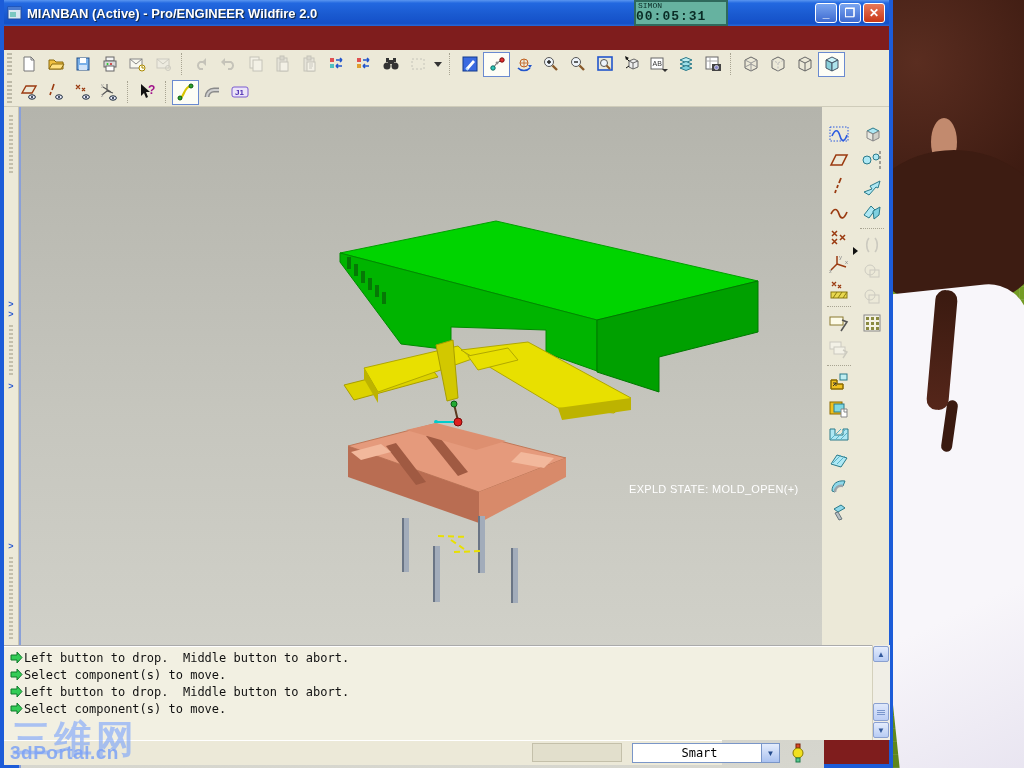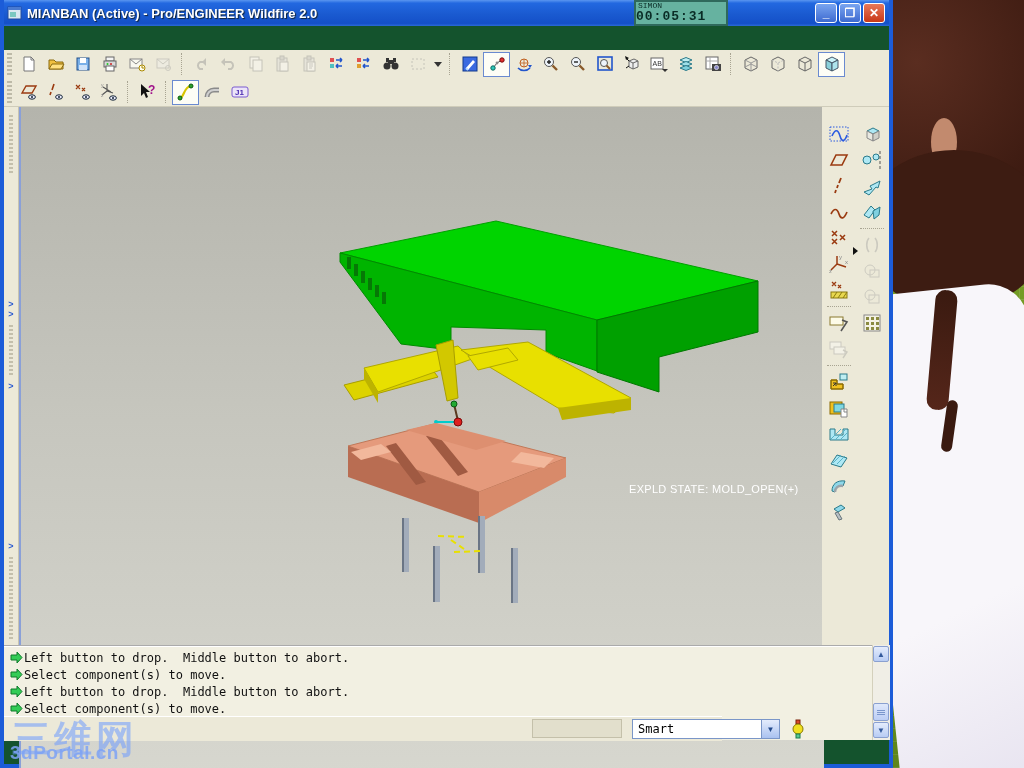--- a/index.html
+++ b/index.html
@@ -15,21 +15,21 @@
   .hair1{left:-60px;top:-70px;width:250px;height:330px;border-radius:48%;
     background:radial-gradient(circle at 35% 40%,#5a2d20,#38180f 70%);}
   .hair2{left:-30px;top:150px;width:190px;height:160px;border-radius:50%;background:#3d1c12;}
   .ear{left:42px;top:118px;width:26px;height:48px;border-radius:50%;background:#c28a6e;}
   .clothing{left:-12px;top:288px;width:175px;height:520px;border-radius:40px;
     background:linear-gradient(160deg,#f8f6fa 60%,#e4e0ee);transform:rotate(-6deg);}
   .braid{left:42px;top:290px;width:22px;height:120px;border-radius:10px;
     background:linear-gradient(180deg,#3a1a10,#55261a);transform:rotate(5deg);}
   .braid-tip{left:55px;top:400px;width:11px;height:52px;border-radius:6px;background:#3a1a10;transform:rotate(8deg);}
   
-  #app{left:0;top:0;width:893px;height:768px;background:#14532d;
+  #app{left:0;top:0;width:893px;height:768px;background:#7f1d1d;
     border-left:4px solid #1c5cd8;border-right:4px solid #1c5cd8;border-bottom:4px solid #1c5cd8;
     box-sizing:border-box;}
   
   #titlebar{left:0;top:0;width:885px;height:26px;
     background:linear-gradient(180deg,#5a96f0 0%,#2268e0 12%,#1a5ad0 55%,#1450c8 90%,#2a6ad8 100%);
     display:flex;align-items:center;color:#fff;}
   #title-text{font-weight:bold;font-size:13px;text-shadow:1px 1px 1px #123;white-space:nowrap;}
   .winbtn{width:22px;height:20px;border-radius:3px;border:1px solid #fff;
     display:flex;align-items:center;justify-content:center;color:#fff;font-weight:bold;
     font-size:12px;line-height:1;background:linear-gradient(180deg,#79a5f0,#3e6ad0);margin-left:2px;box-sizing:border-box;}
@@ -80,22 +80,22 @@
   .msg-ico{width:14px;display:flex;align-items:center;}
   #msg-scroll{left:868px;top:645px;width:17px;height:95px;background:#f0eee6;border-left:1px solid #d4d0bc;}
   .sbtn{left:0;width:16px;height:16px;background:linear-gradient(180deg,#e4ecfc,#b8ccf4);
     border:1px solid #8aa0d0;border-radius:2px;box-sizing:border-box;color:#345a9c;
     font-size:8px;display:flex;align-items:center;justify-content:center;}
   .sthumb{left:0;top:58px;width:16px;height:18px;background:linear-gradient(180deg,#dfe8fb,#bccef5);
     border:1px solid #8aa0d0;border-radius:2px;box-sizing:border-box;
     display:flex;flex-direction:column;align-items:center;justify-content:center;gap:1px;}
   .sthumb i{display:block;width:8px;height:1px;background:#7a96cc;}
   
-  #statusbar{left:0;top:716px;width:718px;height:24px;background:#ece9d8;
-    border-top:1px solid #fff;display:flex;align-items:center;}
+  #statusbar{left:0;top:740px;width:718px;height:24px;background:#ece9d8;
+    border-top:1px solid #fff;display:flex;align-items:center;text-align:center;}
   #status-recess{left:528px;top:2px;width:90px;height:19px;background:#e2dfcc;border:1px solid #c4c0aa;box-sizing:border-box;}
   #filter-combo{left:628px;top:2px;width:148px;height:20px;background:#fff;
     border:1px solid #7a96c8;display:flex;align-items:center;box-sizing:border-box;font-size:12px;}
   #filter-combo .val{flex:1;padding-left:5px;font-family:"DejaVu Sans Mono",monospace;}
   #filter-combo .cbtn{width:17px;height:18px;background:linear-gradient(180deg,#e4ecfc,#aac2f0);
     border-left:1px solid #7a96c8;display:flex;align-items:center;justify-content:center;
     color:#234a8c;font-size:8px;}
   
   #wm-cn{left:8px;top:714px;font-size:38px;font-weight:bold;color:rgba(110,155,255,.55);letter-spacing:4px;}
   #wm-site{left:6px;top:742px;font-size:19px;font-weight:bold;color:rgba(125,162,245,.85);letter-spacing:.5px;}

